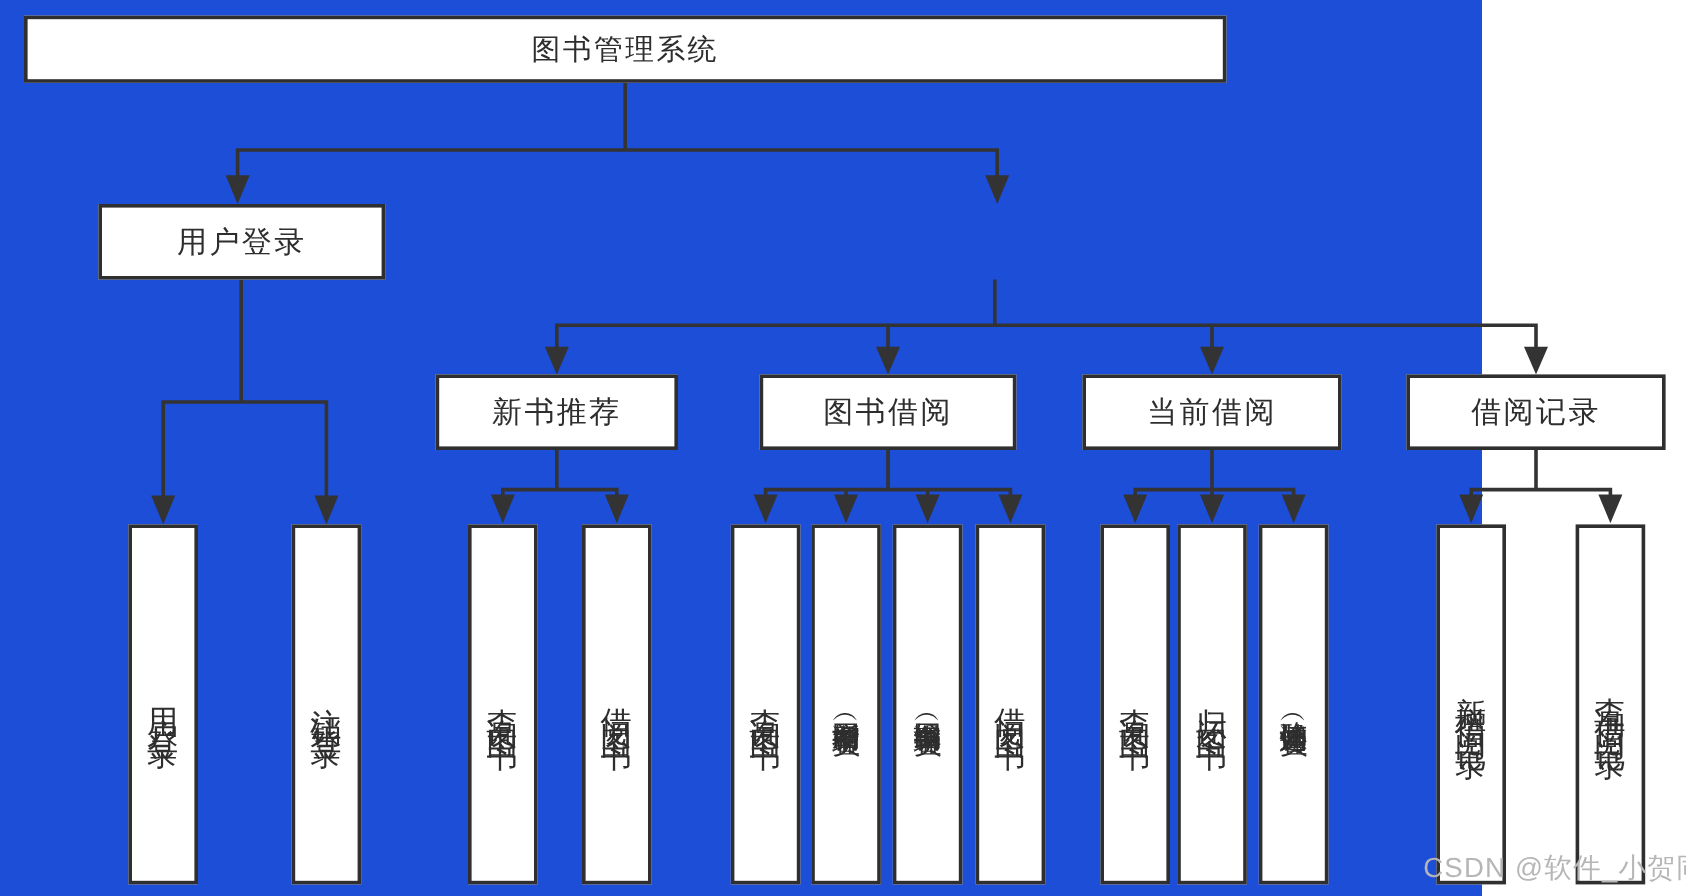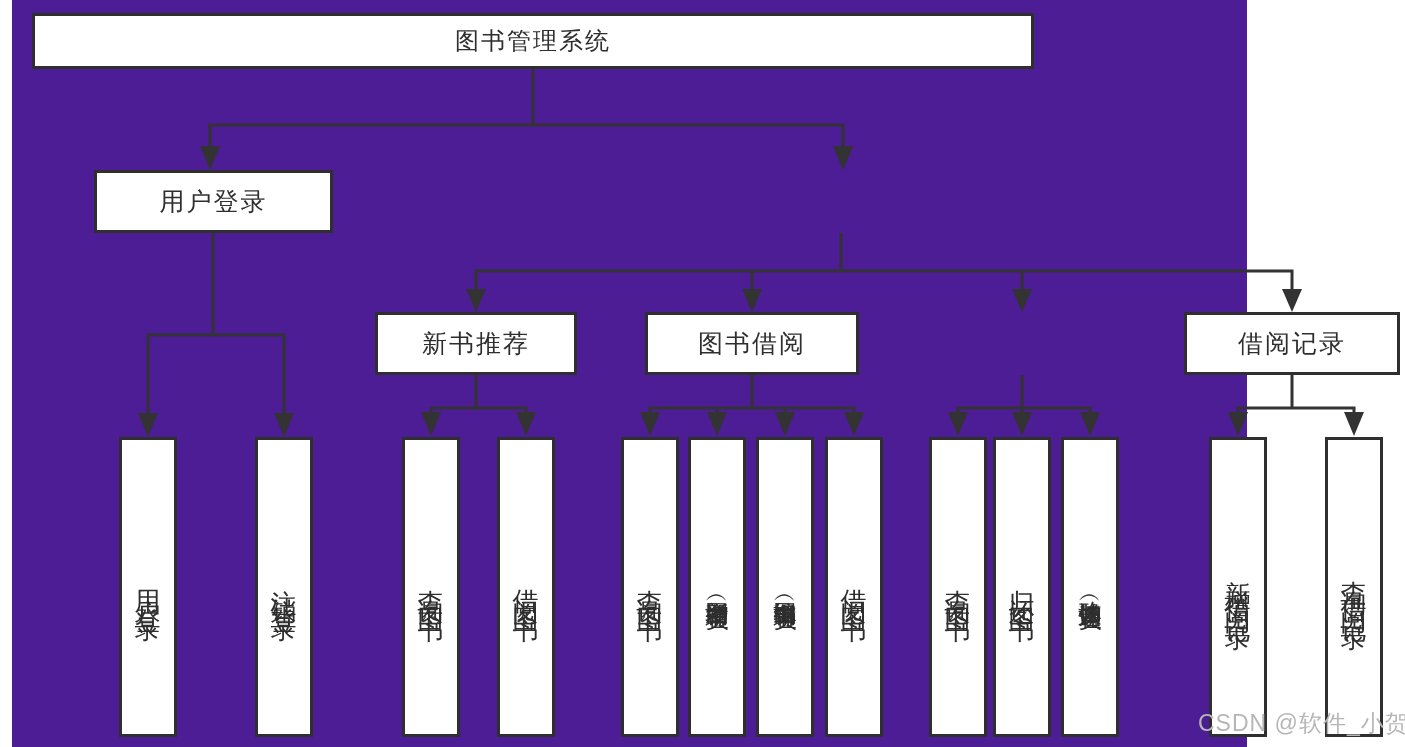--- a/index.html
+++ b/index.html
@@ -1,18 +1,18 @@
 <!DOCTYPE html>
 <html><head>
 <meta charset="utf-8">
 <style>
   html,body{margin:0;padding:0;background:#ffffff;}
   body{width:1405px;height:747px;position:relative;overflow:hidden;
        font-family:"Liberation Sans","DejaVu Sans",sans-serif;}
-  .canvas{position:absolute;left:12px;top:0;width:1235px;height:747px;background:#4c1d95;}
+  .canvas{position:absolute;left:0;top:0;width:1235px;height:747px;background:#1d4ed8;}
   .connectors{position:absolute;left:0;top:0;width:1405px;height:747px;pointer-events:none;}
   .hbox{position:absolute;box-sizing:border-box;border:3px solid #2f2f2f;background:#ffffff;
         display:flex;align-items:center;justify-content:center;}
   .hbox span{font-size:25px;color:#2e2e2e;letter-spacing:2px;white-space:nowrap;}
   .root span{font-size:24px;}
   .vbox{position:absolute;box-sizing:border-box;border:3px solid #2f2f2f;background:#ffffff;
         display:flex;align-items:center;justify-content:center;}
   .vtext{writing-mode:vertical-rl;text-orientation:mixed;font-size:26px;color:#2e2e2e;
          letter-spacing:9px;line-height:1;white-space:nowrap;}
   .vtext.compact{font-size:23px;letter-spacing:1px;}
@@ -78,20 +78,23 @@
   <div class="hbox" style="left:82px;top:170px;width:239px;height:63px">
     <span>用户登录</span>
   </div>
 
   <div class="hbox" style="left:633px;top:312px;width:214px;height:63px">
     <span>图书借阅</span>
   </div>
   <div class="hbox" style="left:363px;top:312px;width:202px;height:63px">
     <span>新书推荐</span>
   </div>
+  <div class="hbox" style="left:902px;top:312px;width:216px;height:63px">
+    <span>当前借阅</span>
+  </div>
   <div class="hbox" style="left:1172px;top:312px;width:216px;height:63px">
     <span>借阅记录</span>
   </div>
 
   <div class="vbox" style="left:107px;top:437px;width:58px;height:300px">
     <span class="vtext">用户登录</span>
   </div>
   <div class="vbox" style="left:243px;top:437px;width:58px;height:300px">
     <span class="vtext">注销登录</span>
   </div>

